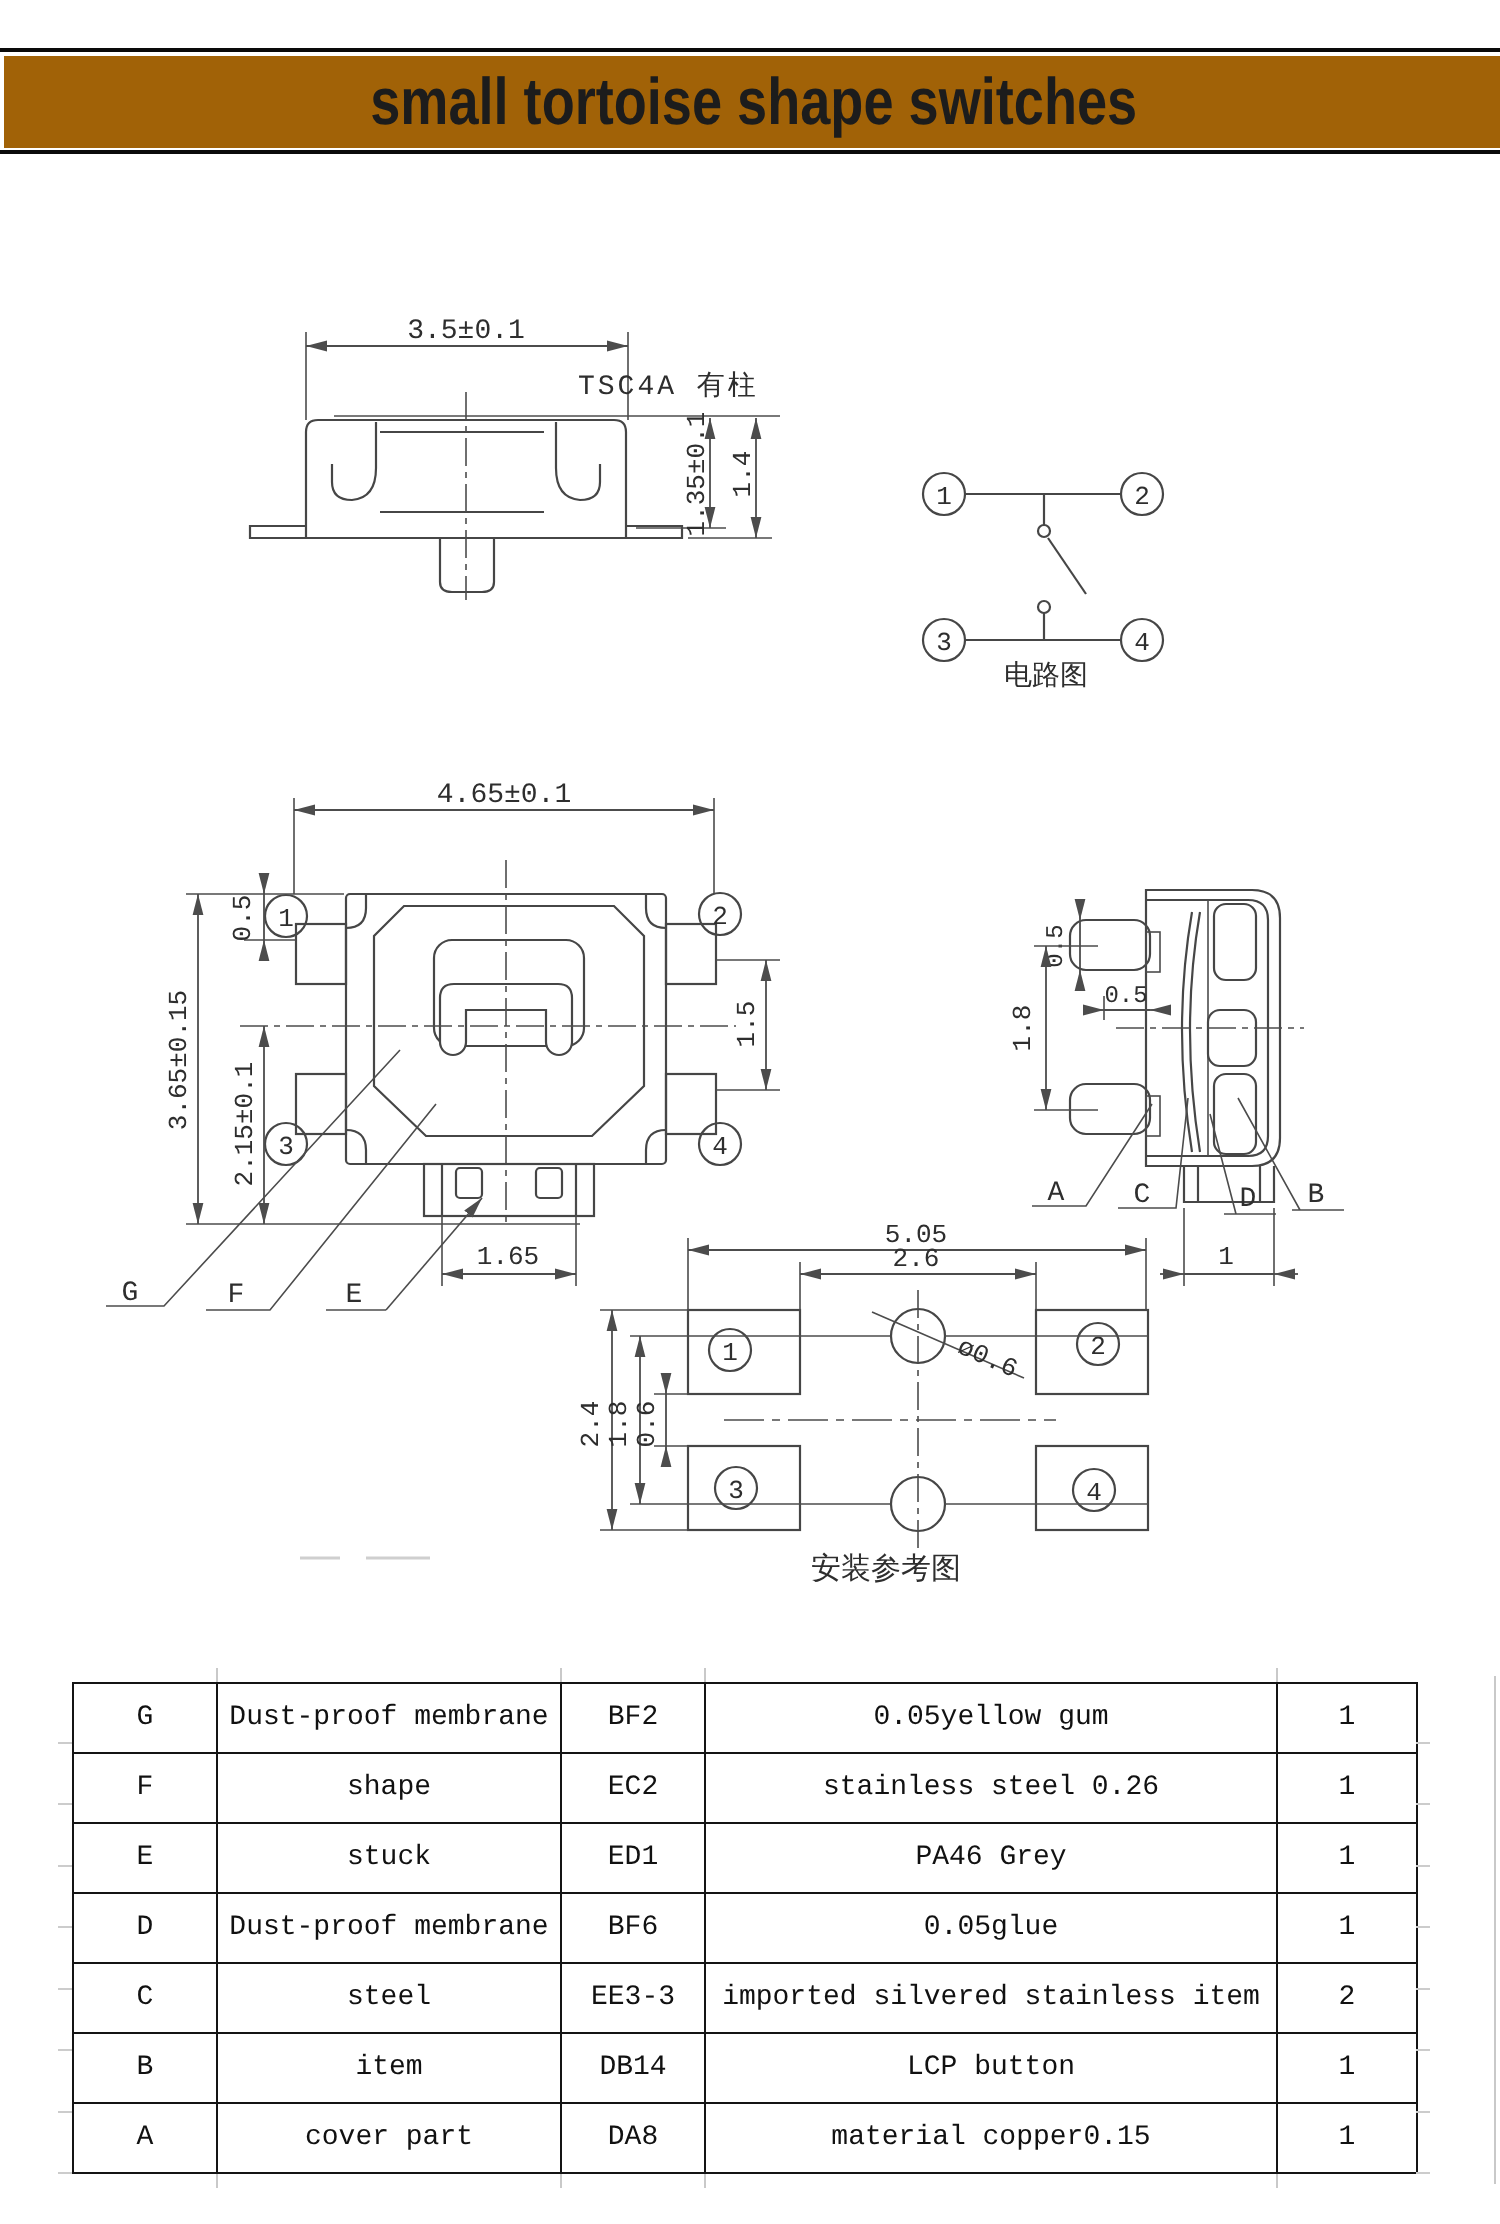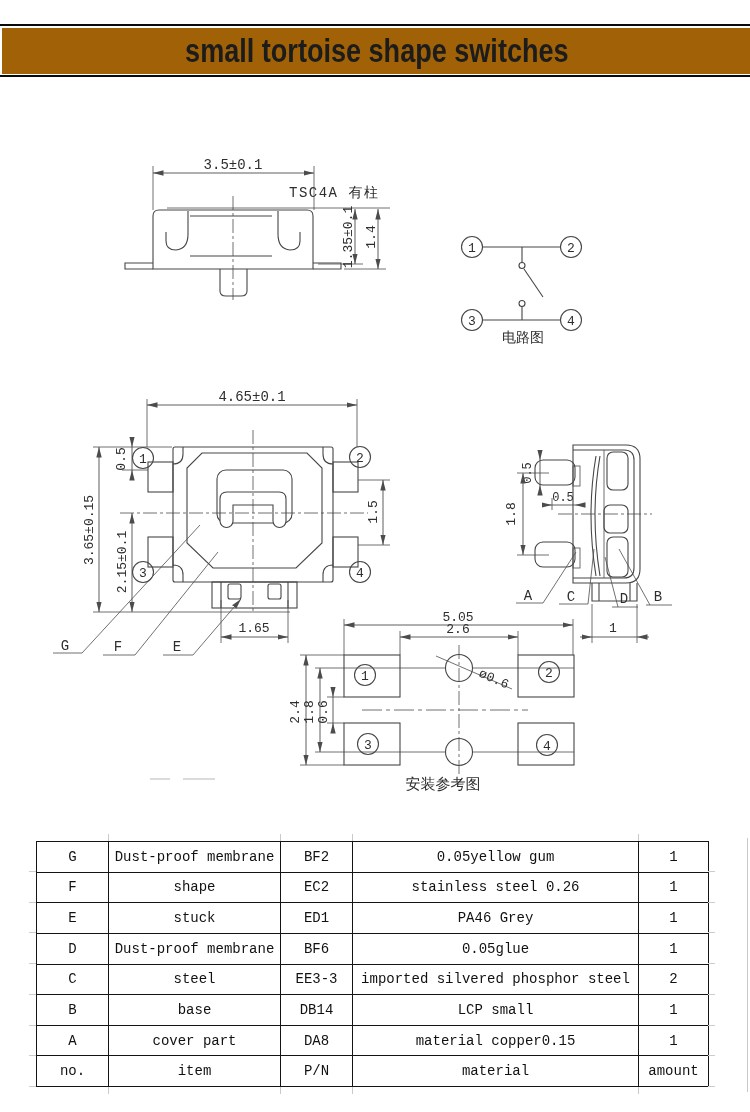--- a/index.html
+++ b/index.html
@@ -276,43 +276,36 @@
         <td>D</td>
         <td>Dust-proof membrane</td>
         <td>BF6</td>
         <td>0.05glue</td>
         <td>1</td>
       </tr>
       <tr>
         <td>C</td>
         <td>steel</td>
         <td>EE3-3</td>
-        <td>imported silvered phosphor steel</td>
+        <td>imported silvered stainless item</td>
         <td>2</td>
       </tr>
       <tr>
         <td>B</td>
-        <td>base</td>
+        <td>item</td>
         <td>DB14</td>
-        <td>LCP small</td>
+        <td>LCP button</td>
         <td>1</td>
       </tr>
       <tr>
         <td>A</td>
         <td>cover part</td>
         <td>DA8</td>
         <td>material copper0.15</td>
         <td>1</td>
-      </tr>
-      <tr>
-        <td>no.</td>
-        <td>item</td>
-        <td>P/N</td>
-        <td>material</td>
-        <td>amount</td>
       </tr>
     </tbody>
   </table>
 </div>
 
 <div class="ghost" style="left:108px;top:834px;width:1px;height:7px;"></div>
 <div class="ghost" style="left:280px;top:834px;width:1px;height:7px;"></div>
 <div class="ghost" style="left:352px;top:834px;width:1px;height:7px;"></div>
 <div class="ghost" style="left:638px;top:834px;width:1px;height:7px;"></div>
 <div class="ghost" style="left:108px;top:1087px;width:1px;height:7px;"></div>

